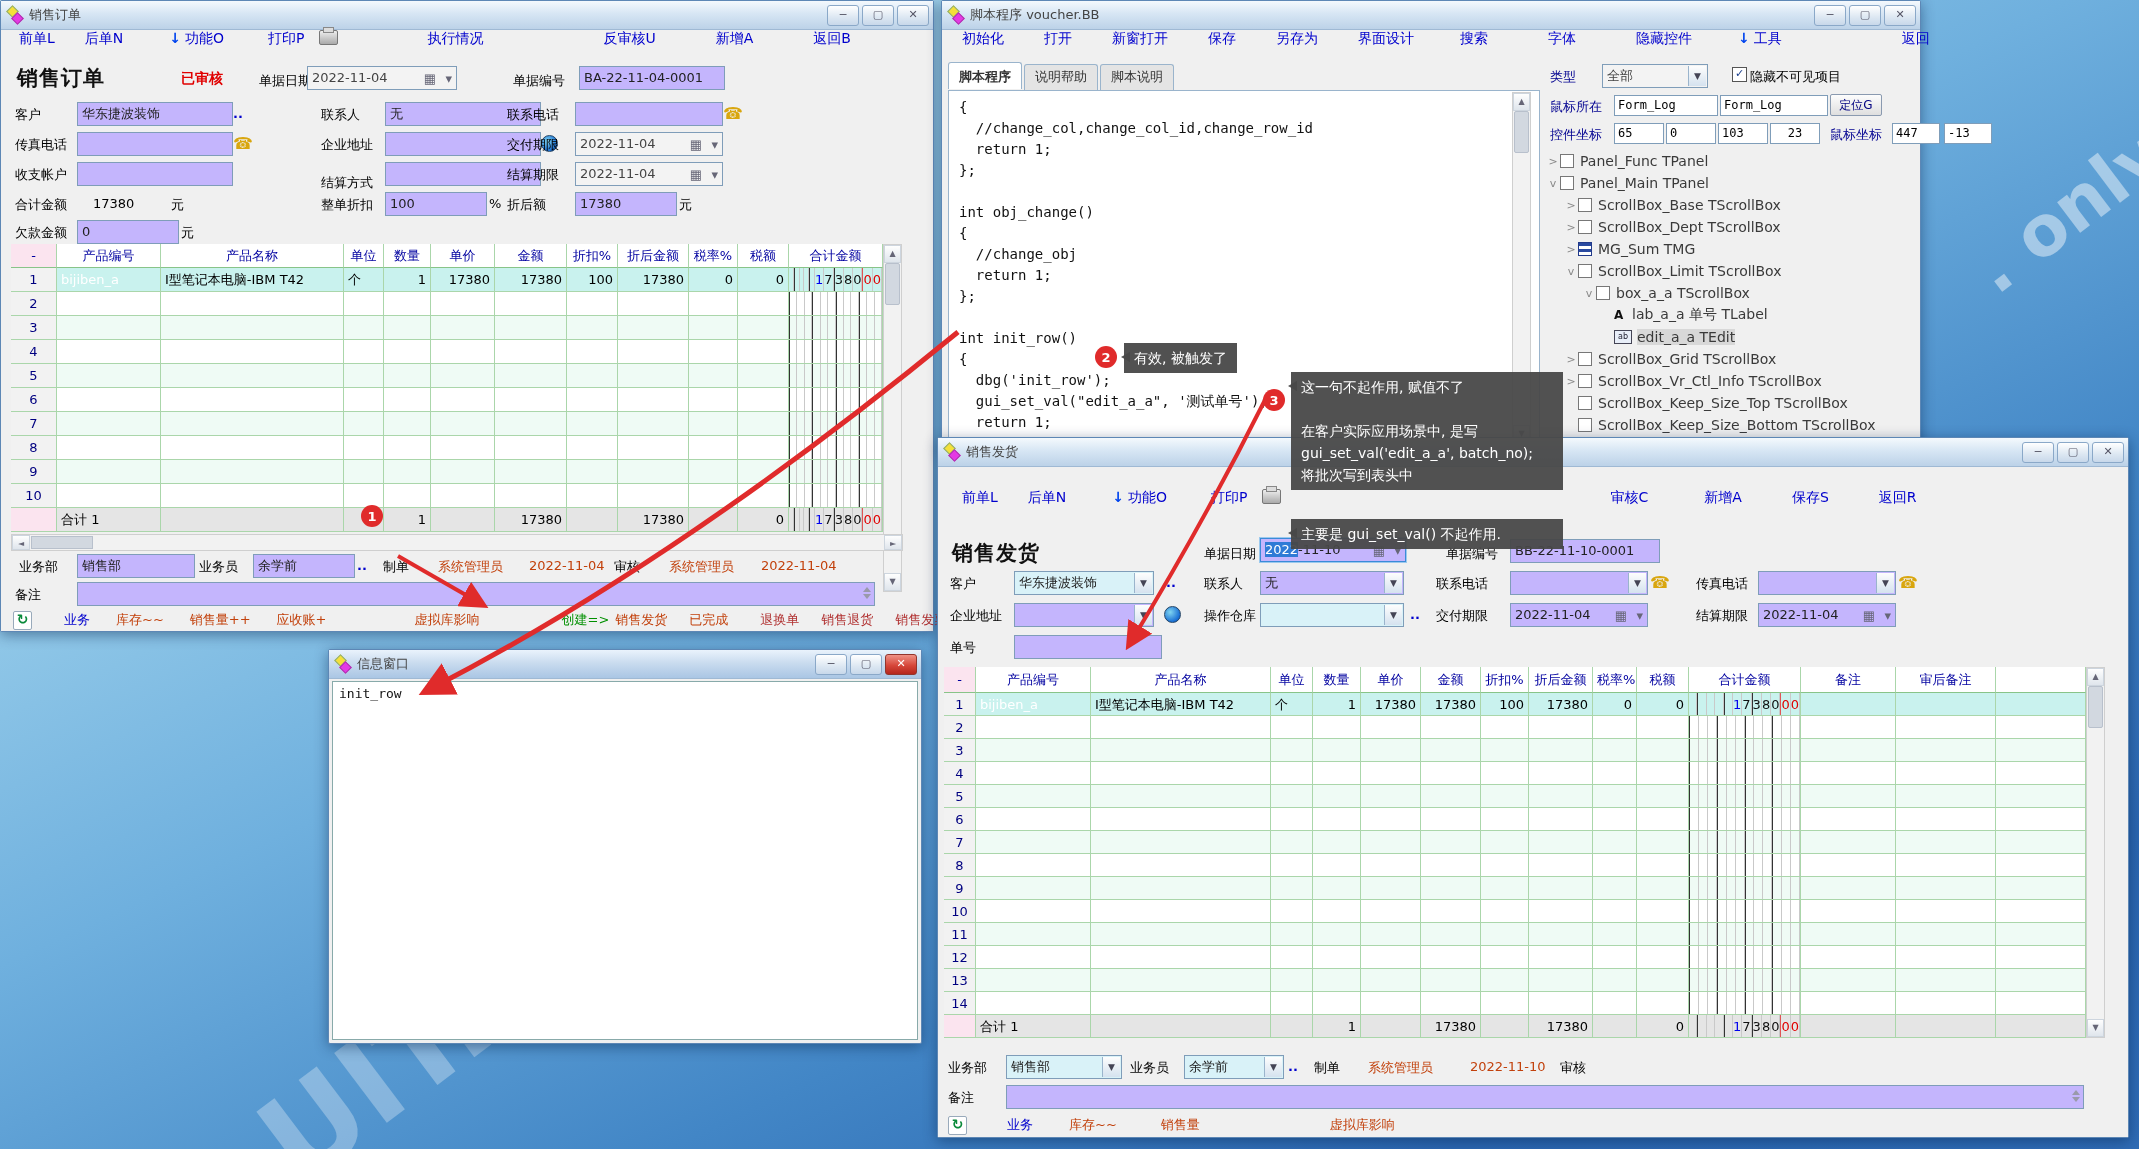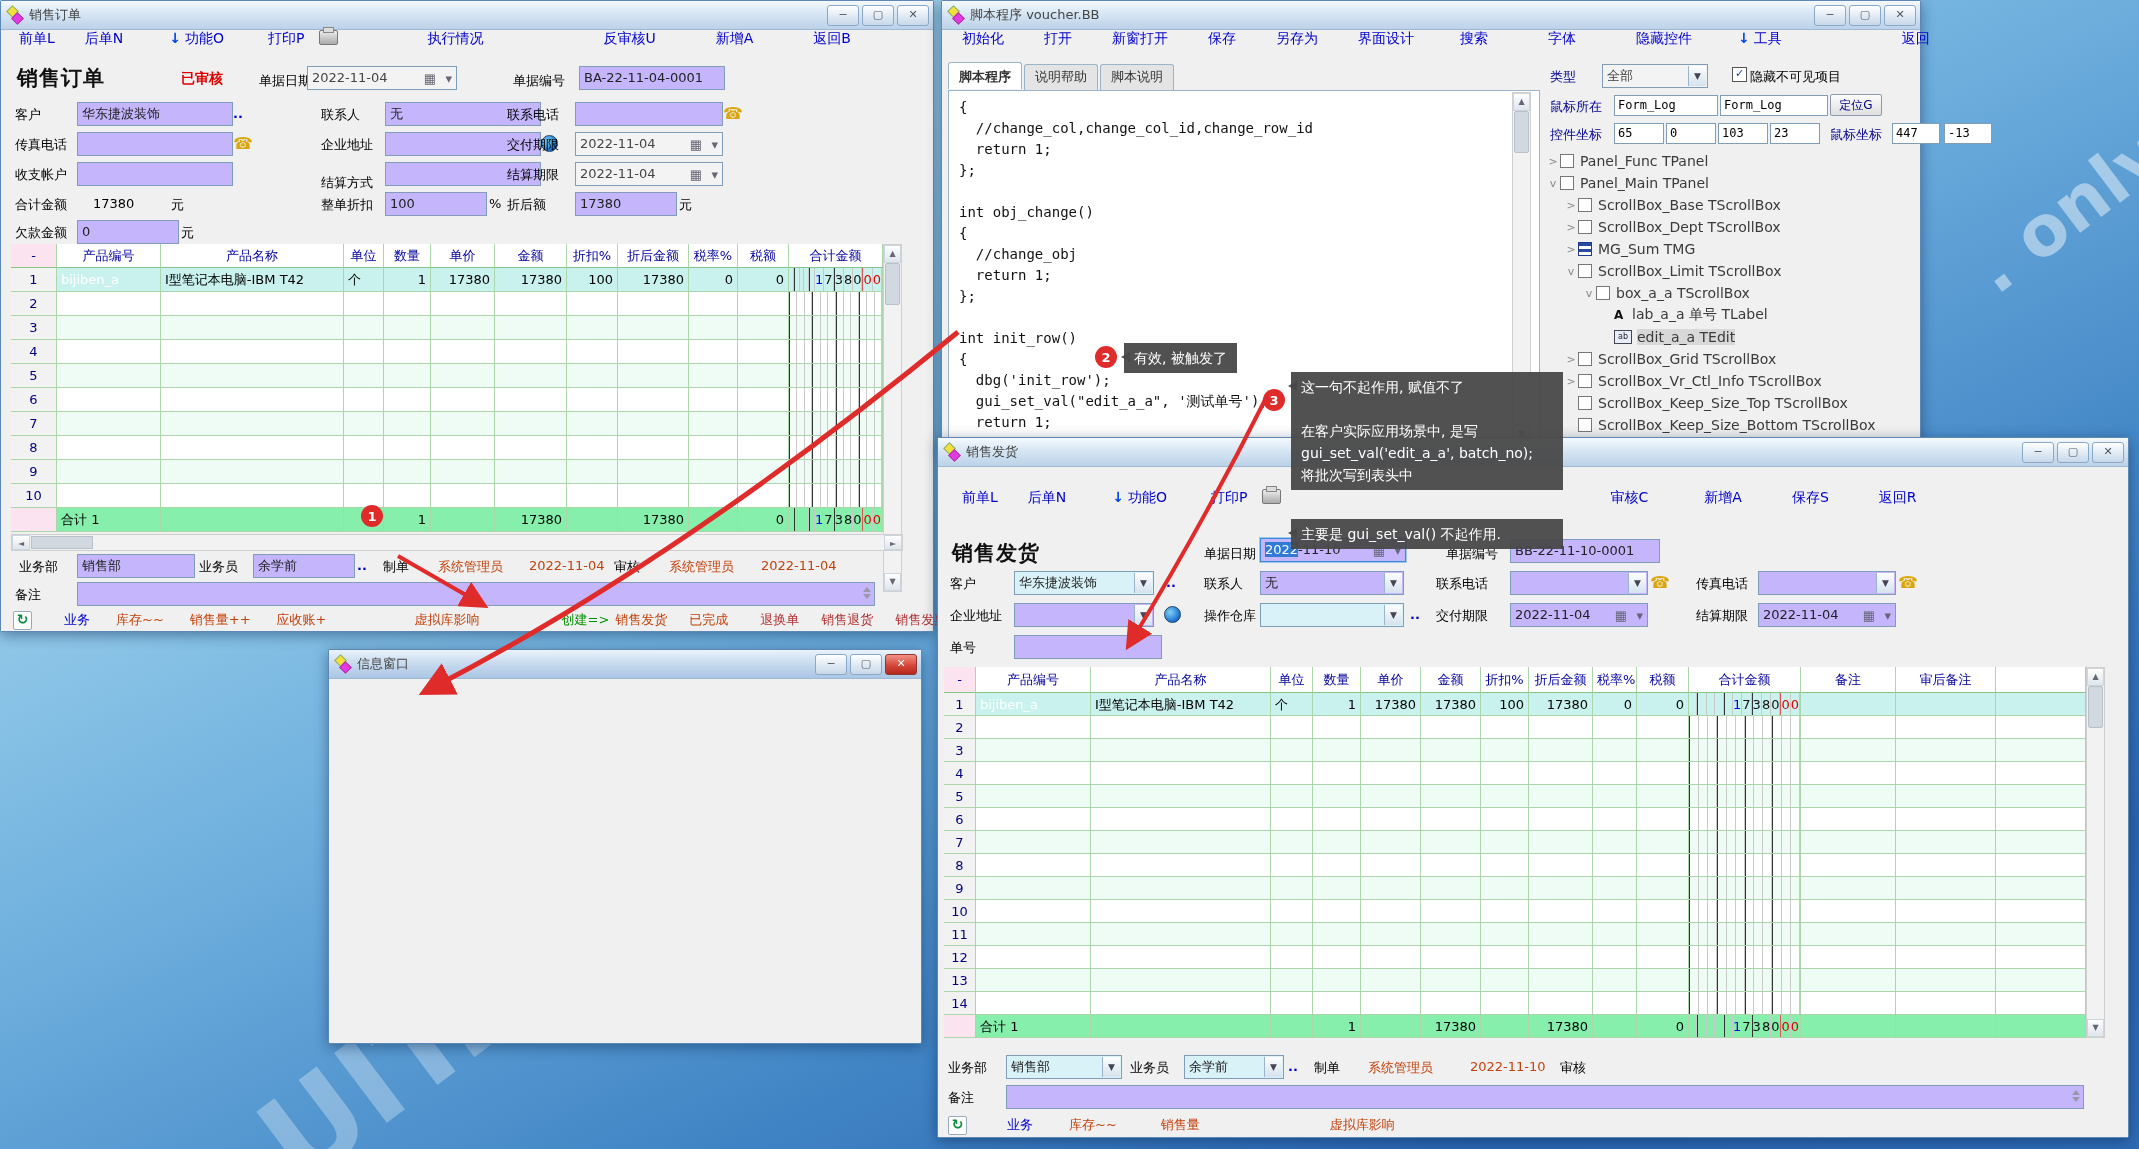--- a/index.html
+++ b/index.html
@@ -48,21 +48,21 @@
 
   .gtable{position:absolute;background:#fff;font-size:13px;}
   .gr{display:flex;}
   .gc{border-right:1px solid #aad6aa;border-bottom:1px solid #aad6aa;box-sizing:border-box;overflow:hidden;white-space:nowrap;padding:0 4px;flex:none;}
   .hdr .gc{color:#0000a0;text-align:center;font-weight:normal;border-bottom:1px solid #88c488;background:#fff;}
   .hdr .gc.first{background:#fbe4ef;}
   .gc.rn{background:#f2f2f2;color:#000080;text-align:center;padding:0;}
   .gc.selcell{background:#3a58d6;color:#fff;}
   .gc.right{text-align:right;}
   .gc.center{text-align:center;}
-  .total .gc{background:#86efac;border-bottom:1px solid #aad6aa;}
+  .total .gc{background:#e5e5e5;border-bottom:1px solid #aad6aa;}
   .total .gc.first{background:#fbe4ef;}
   .dgrid{display:flex;padding:0 !important;}
   .dg{flex:1;border-right:1px solid #c9c9c9;text-align:center;box-sizing:border-box;color:#111;}
   .dg.red{color:#e00000;}
   .dg.blue{color:#0000ee;}
   .dg.bl-red{border-left:1px solid #e05555;}
   .dg.bl-dark{border-left:1px solid #333;}
   .vscroll{position:absolute;width:19px;background:#f2f2f2;border:1px solid #cfcfcf;box-sizing:border-box;}
   .sarr{height:16px;text-align:center;font-size:8px;color:#667;line-height:16px;background:linear-gradient(#fefefe,#dfe5ec);border:1px solid #cdd5de;}
   .sthumb{position:absolute;left:1px;right:1px;background:#d2d8e0;border:1px solid #b8c0cc;border-radius:2px;}
@@ -574,21 +574,21 @@
         <div class="cbx" style="left: 790px; top: 5px;">✓</div>
         <div class="lbl" style="left: 808px; top: 6px;">隐藏不可见项目</div>
         <div class="plabel" style="left: 608px; top: 36px;">鼠标所在</div>
         <div class="pinp" style="left: 672px; top: 33px; width: 96px;">Form_Log</div>
         <div class="pinp" style="left: 778px; top: 33px; width: 100px;">Form_Log</div>
         <div class="pbtn" style="left: 888px; top: 32px; width: 50px; height: 20px; line-height: 20px;">定位G</div>
         <div class="plabel" style="left: 608px; top: 64px;">控件坐标</div>
         <div class="pinp" style="left: 672px; top: 61px; width: 42px;">65</div>
         <div class="pinp" style="left: 724px; top: 61px; width: 42px;">0</div>
         <div class="pinp" style="left: 776px; top: 61px; width: 42px;">103</div>
-        <div class="pinp" style="left: 828px; top: 61px; width: 42px;">23</div>
+        <div class="pinp" style="left: 828px; top: 61px; width: 42px; text-align: center;">23</div>
         <div class="plabel" style="left: 888px; top: 64px;">鼠标坐标</div>
         <div class="pinp" style="left: 950px; top: 61px; width: 40px;">447</div>
         <div class="pinp" style="left: 1002px; top: 61px; width: 40px;">-13</div>
         <div class="tree" style="left: 604px; top: 88px; width: 368px;">
           <div class="trow" style="padding-left: 0px;">
             <span class="exp">&gt;</span>
             <span class="tcb"></span>
             <span class="tlabel">Panel_Func  TPanel</span>
           </div>
           <div class="trow" style="padding-left: 0px;">
@@ -1213,20 +1213,21 @@
           <i class="d1"></i>
           <i class="d2"></i>
         </span>
       <span class="ttext">信息窗口</span>
       <span class="tbtns" id="info-btns">
           <span class="tbtn">─</span>
           <span class="tbtn">▢</span>
           <span class="tbtn close-red">✕</span>
         </span>
     </div>
+    <div class="infocontent" style="left:3px;top:31px;right:3px;bottom:3px;">init_row</div>
   </div>
 
   <div class="tip" id="tip2" style="left:1124px;top:343px;">有效, 被触发了</div>
   <div class="tip" id="tip3a" style="left:1291px;top:372px;width:252px;">
       <div>这一句不起作用, 赋值不了</div>
       <div>&nbsp;</div>
       <div>在客户实际应用场景中, 是写</div>
       <div>gui_set_val('edit_a_a', batch_no);</div>
       <div>将批次写到表头中</div>
     </div>

